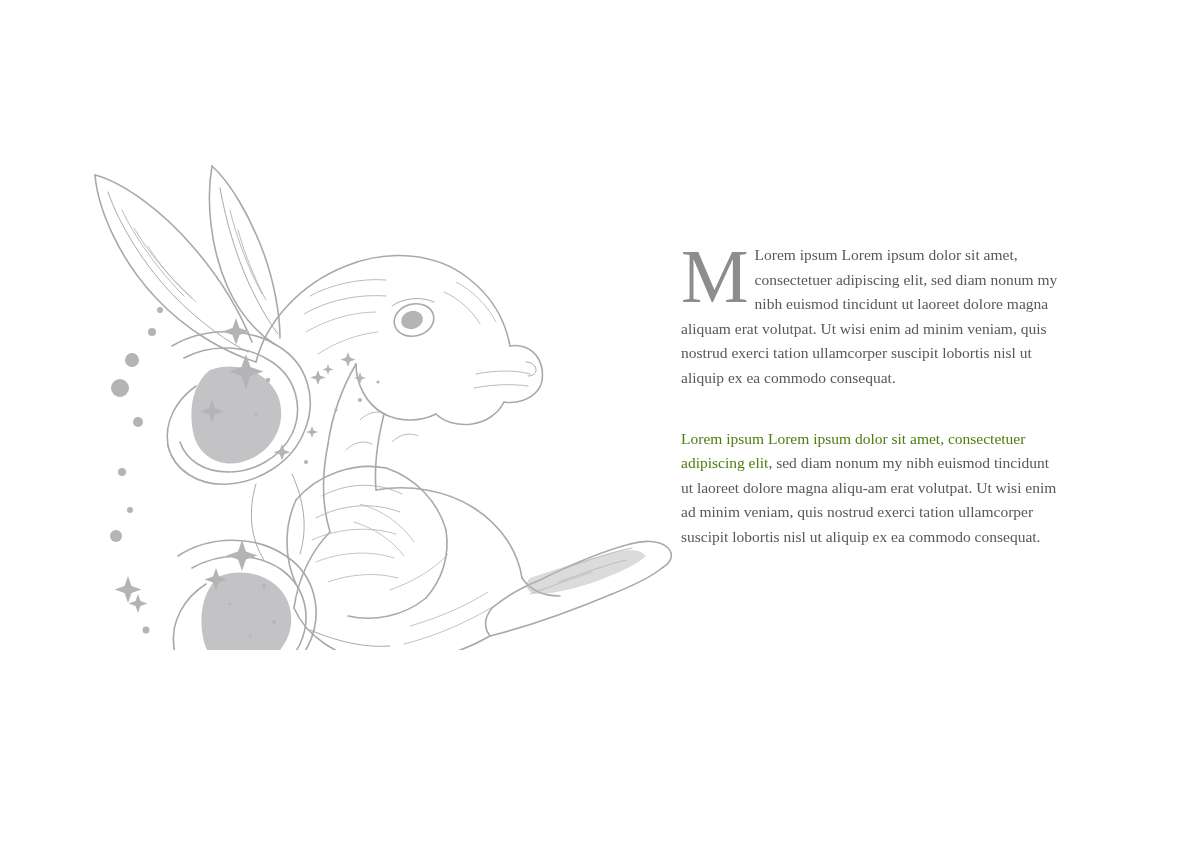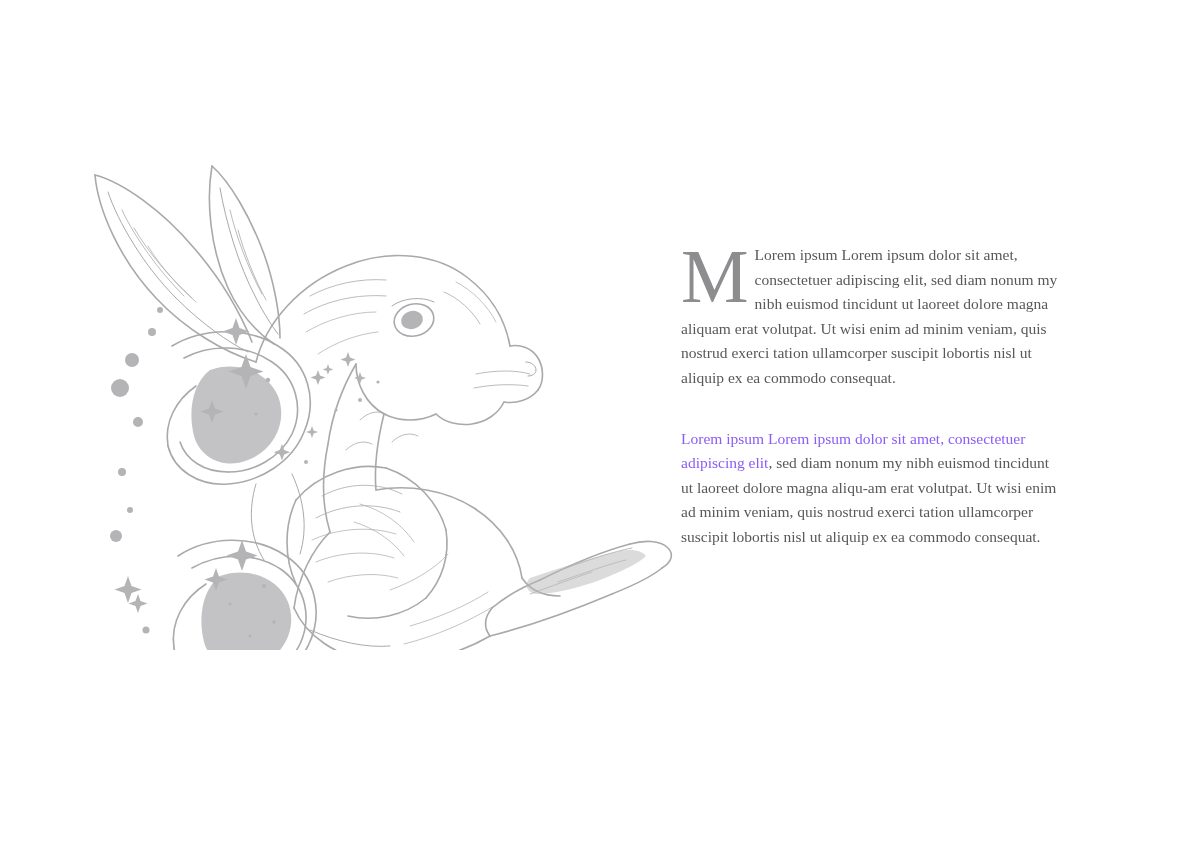--- a/index.html
+++ b/index.html
@@ -59,21 +59,21 @@
     padding: 0;
   }
 
   .second-block {
     margin-top: 36px;
     font-size: 15.5px;
     line-height: 24.6px;
     color: #58585a;
   }
   .accent {
-    color: #8b5cf6;
+    color: #4d7c0f;
   }
 </style>
 </head>
 <body>
 
 <div class="page">
 
   <div class="illustration">
     <svg viewBox="0 0 620 580" xmlns="http://www.w3.org/2000/svg" aria-hidden="true">
       <g stroke="#a9a9ab" fill="none" stroke-width="1.6" stroke-linecap="round" stroke-linejoin="round">

